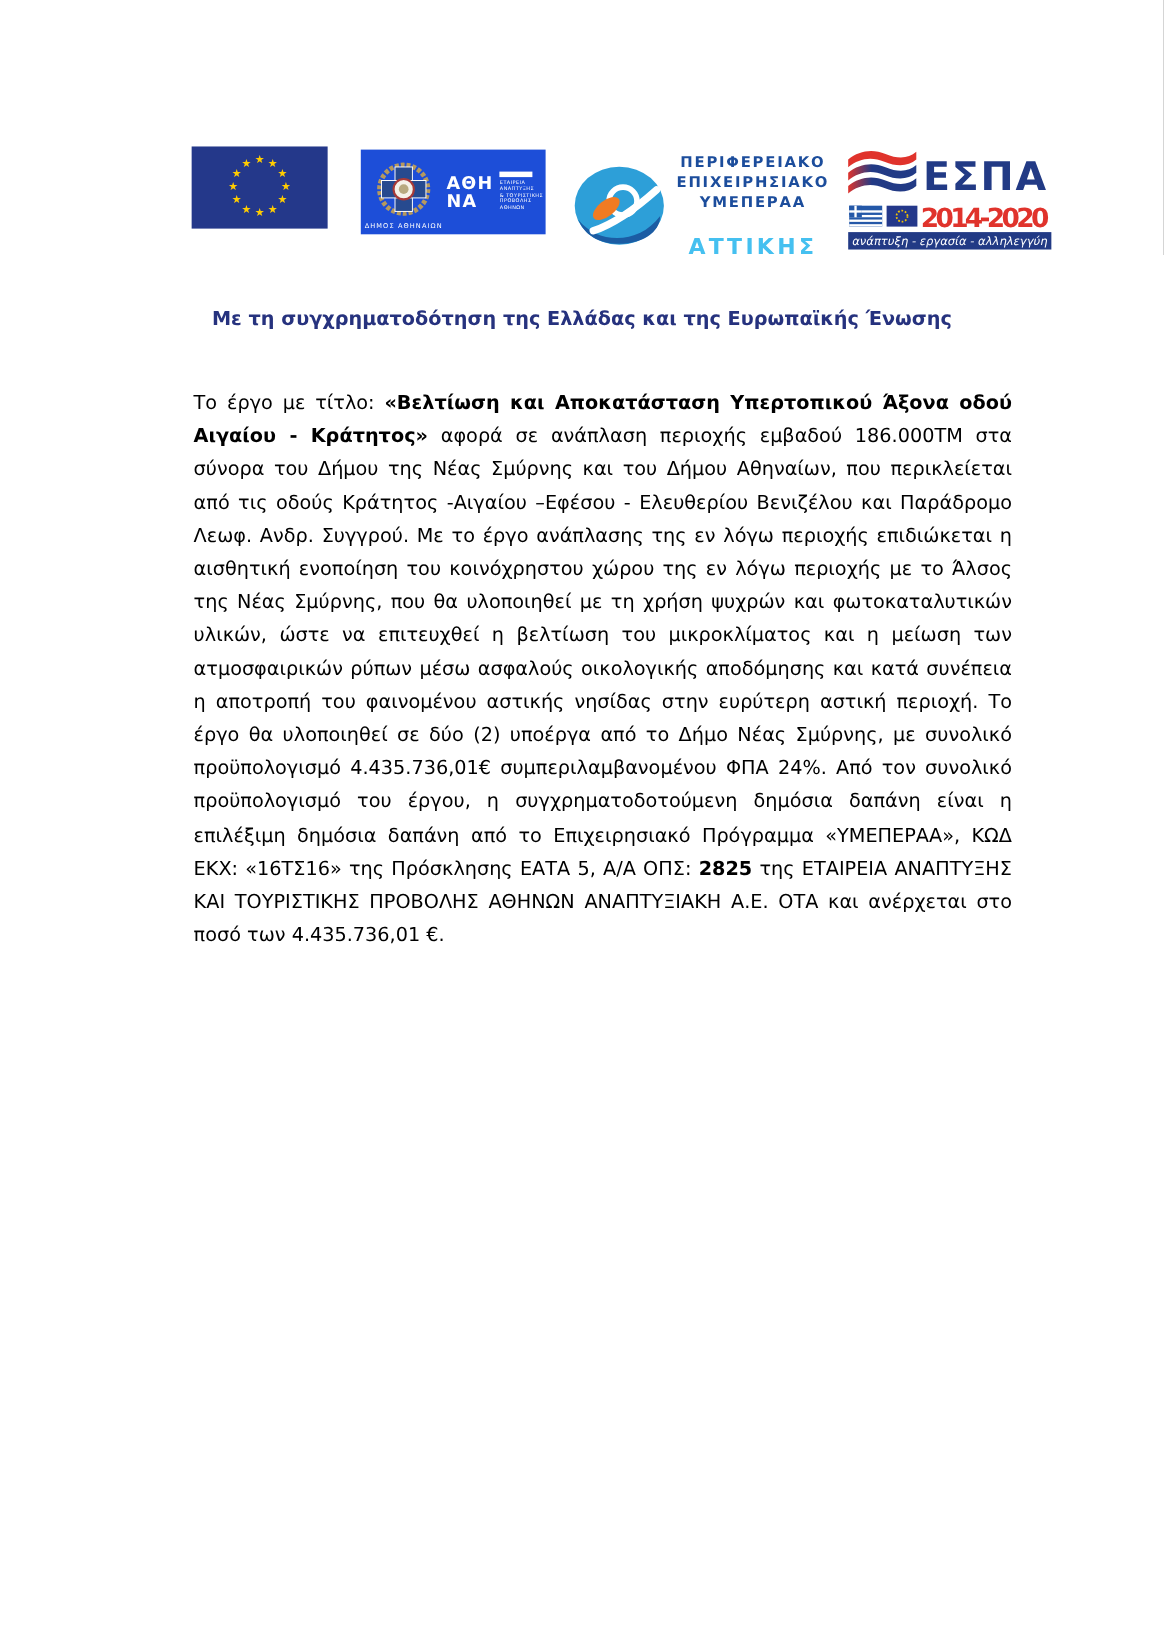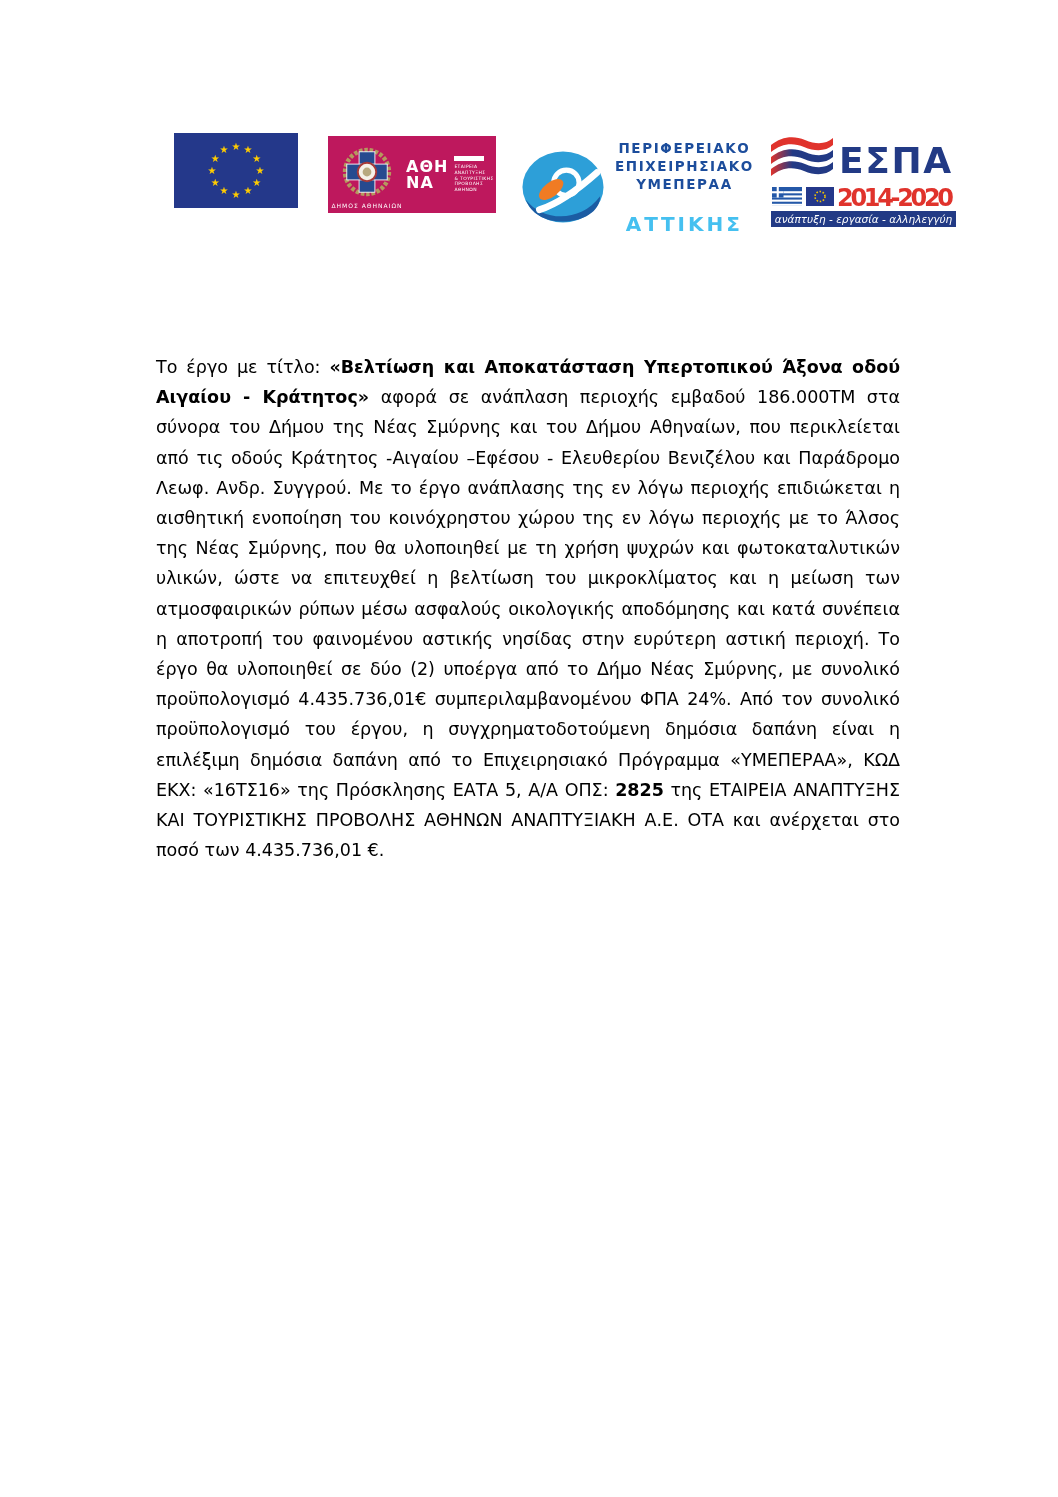--- a/index.html
+++ b/index.html
@@ -17,21 +17,21 @@
 
   .eu-block { width:152px; text-align:center; }
   .eu-flag-svg { display:block; margin:0 auto; }
   .eu-caption { margin-top:4px; color:#2b3a8c; line-height:1.12; }
   .eu-title { font-size:15px; font-weight:bold; }
   .eu-sub   { font-size:11.5px; font-weight:bold; }
 
   .athens-block {
     margin-left:16px; margin-top:3px;
     width:168px; height:77px;
-    background:#be185d;
+    background:#1d4ed8;
     display:flex; align-items:center;
     position:relative;
   }
   .athens-left { width:78px; text-align:center; }
   .athens-emblem-svg { display:block; margin:2px auto 0; }
   .athens-caption { font-size:6px; color:#ffffff; letter-spacing:1px; margin-top:1px; white-space:nowrap; }
   .athens-right { display:flex; align-items:center; }
   .athens-name { color:#ffffff; font-weight:bold; font-size:16px; line-height:0.95; letter-spacing:1px; }
   .athens-org { margin-left:6px; }
   .athens-org-bar { width:30px; height:5px; background:#ffffff; margin-bottom:3px; }
@@ -48,21 +48,21 @@
 
   
   .cofunding {
     position:absolute; top:280px; left:0; width:100%;
     text-align:center;
     color:#26327e; font-weight:bold; font-size:17.5px;
   }
 
   
   .body-par {
-    position:absolute; left:156px; top:352px; width:744px;
+    position:absolute; left:176px; top:352px; width:744px;
     margin:0;
     font-size:17.5px; line-height:30.2px;
     color:#000000;
     text-align:justify;
   }
   .body-par b { font-weight:bold; }
 </style>
 </head>
 <body>
 
@@ -161,16 +161,17 @@
           <rect x="35" y="52" width="28" height="19" fill="#24388a"></rect>
           <circle cx="49" cy="61.5" r="5" fill="none" stroke="#f3c300" stroke-width="1.6" stroke-dasharray="1.6 1.6"></circle>
         </g>
         <text x="66" y="71" font-size="24" font-weight="bold" fill="#e0332c" textLength="117">2014-2020</text>
         <rect x="0" y="76" width="185" height="16" fill="#223a85"></rect>
         <text x="92.5" y="87.5" font-size="10.5" font-style="italic" fill="#ffffff" text-anchor="middle">ανάπτυξη - εργασία - αλληλεγγύη</text>
       </svg>
     </div>
   </div>
 
+  <div class="cofunding">Με τη συγχρηματοδότηση της Ελλάδας και της Ευρωπαϊκής Ένωσης</div>
 
   <p class="body-par"><span>Το έργο με τίτλο: </span><b>«Βελτίωση και Αποκατάσταση Υπερτοπικού Άξονα οδού Αιγαίου - Κράτητος»</b><span> αφορά σε ανάπλαση περιοχής εμβαδού 186.000ΤΜ στα σύνορα του Δήμου της Νέας Σμύρνης και του Δήμου Αθηναίων, που περικλείεται από τις οδούς Κράτητος -Αιγαίου –Εφέσου - Ελευθερίου Βενιζέλου και Παράδρομο Λεωφ. Ανδρ. Συγγρού. Με το έργο ανάπλασης της εν λόγω περιοχής επιδιώκεται η αισθητική ενοποίηση του κοινόχρηστου χώρου της εν λόγω περιοχής με το Άλσος της Νέας Σμύρνης, που θα υλοποιηθεί με τη χρήση ψυχρών και φωτοκαταλυτικών υλικών, ώστε να επιτευχθεί η βελτίωση του μικροκλίματος και η μείωση των ατμοσφαιρικών ρύπων μέσω ασφαλούς οικολογικής αποδόμησης και κατά συνέπεια η αποτροπή του φαινομένου αστικής νησίδας στην ευρύτερη αστική περιοχή. Το έργο θα υλοποιηθεί σε δύο (2) υποέργα από το Δήμο Νέας Σμύρνης, με συνολικό προϋπολογισμό 4.435.736,01€ συμπεριλαμβανομένου ΦΠΑ 24%. Από τον συνολικό προϋπολογισμό του έργου, η συγχρηματοδοτούμενη δημόσια δαπάνη είναι η επιλέξιμη δημόσια δαπάνη από το Επιχειρησιακό Πρόγραμμα «ΥΜΕΠΕΡΑΑ», ΚΩΔ ΕΚΧ: «16ΤΣ16» της Πρόσκλησης  ΕΑΤΑ 5, Α/Α ΟΠΣ: </span><b>2825</b><span> της ΕΤΑΙΡΕΙΑ ΑΝΑΠΤΥΞΗΣ ΚΑΙ ΤΟΥΡΙΣΤΙΚΗΣ ΠΡΟΒΟΛΗΣ ΑΘΗΝΩΝ ΑΝΑΠΤΥΞΙΑΚΗ Α.Ε. ΟΤΑ και ανέρχεται στο ποσό των 4.435.736,01 €.</span></p>
 
 </div>
 
 </body></html>

